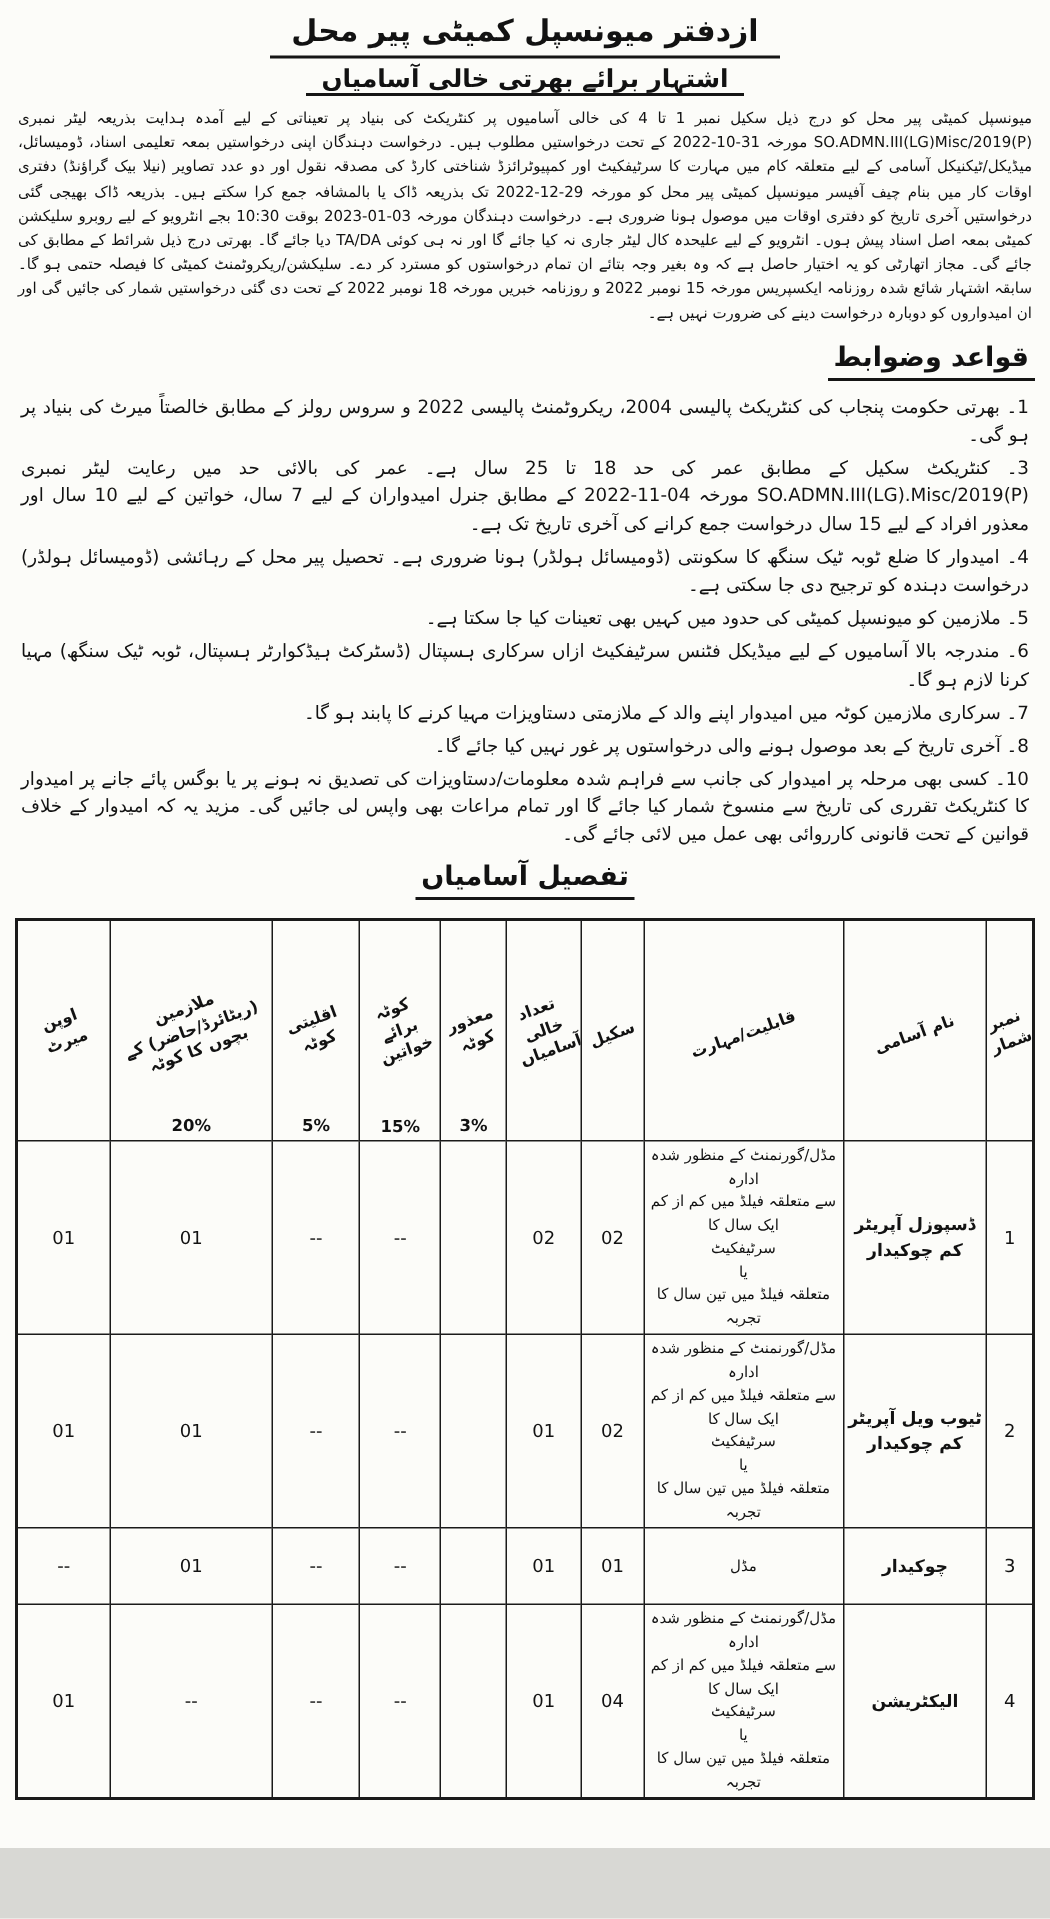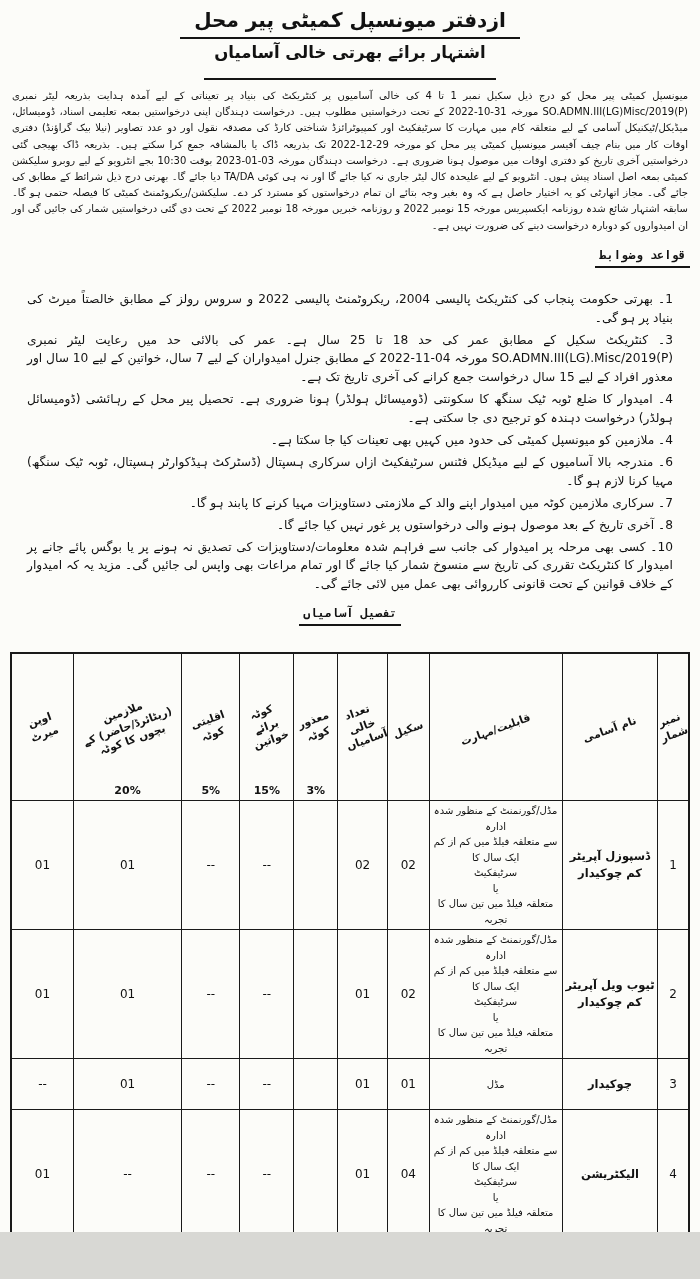--- a/index.html
+++ b/index.html
@@ -6,26 +6,26 @@
   .page{
     width:700px;height:1232px;margin:0 auto;box-sizing:border-box;
     background:#fcfcf9;color:#121212;overflow:hidden;
     direction:rtl;padding:8px 10px 6px;
     font-family:"DejaVu Sans",sans-serif;
   }
   .center{text-align:center;}
   .doc-title{display:inline-block;font-size:20px;font-weight:bold;
     border-bottom:2.5px solid #151515;padding:0 14px 5px;margin:0;}
   .doc-subtitle{display:inline-block;font-size:16.5px;font-weight:bold;
-    border-bottom:2px solid #151515;padding:0 10px 16px;margin:4px 0 0;}
+    border-bottom:2px solid #151515;padding:0 10px 0;margin:4px 0 0;}
   .intro{font-size:10px;line-height:1.62;text-align:justify;margin:8px 2px 10px;}
-  .sec-head{display:inline-block;font-size:12px;font-weight:bold;
-    border-bottom:2px solid #151515;padding:0 4px 3px;margin:0 0 22px;font-family:Liberation Mono, monospace;}
+  .sec-head{display:inline-block;font-size:18px;font-weight:bold;
+    border-bottom:2px solid #151515;padding:0 4px 3px;margin:0 0 8px;}
   .rules{font-size:12.2px;line-height:1.55;}
-  .rule{margin:0 17px 3px;text-align:justify;}
+  .rule{margin:0 4px 3px;text-align:justify;}
   .table-head-wrap{margin:8px 0 4px;}
   table.posts{width:100%;border-collapse:collapse;table-layout:fixed;}
   table.posts th,table.posts td{border:1.2px solid #1a1a1a;text-align:center;
     vertical-align:middle;padding:2px;overflow:hidden;}
   table.posts{border:2px solid #1a1a1a;}
   thead th{height:142px;vertical-align:bottom;position:relative;padding-bottom:20px;}
   .hlabel{display:inline-block;transform:rotate(-20deg);white-space:pre-line;
     font-size:10.8px;font-weight:bold;line-height:1.35;}
   .hpct{position:absolute;bottom:3px;left:0;right:0;text-align:center;
     font-size:11px;font-weight:bold;}
@@ -50,21 +50,21 @@
   <p class="intro">میونسپل کمیٹی پیر محل کو درج ذیل سکیل نمبر 1 تا 4 کی خالی آسامیوں پر کنٹریکٹ کی بنیاد پر تعیناتی کے لیے آمدہ ہدایت بذریعہ لیٹر نمبری SO.ADMN.III(LG)Misc/2019(P) مورخہ 31-10-2022 کے تحت درخواستیں مطلوب ہیں۔ درخواست دہندگان اپنی درخواستیں بمعہ تعلیمی اسناد، ڈومیسائل، میڈیکل/ٹیکنیکل آسامی کے لیے متعلقہ کام میں مہارت کا سرٹیفکیٹ اور کمپیوٹرائزڈ شناختی کارڈ کی مصدقہ نقول اور دو عدد تصاویر (نیلا بیک گراؤنڈ) دفتری اوقات کار میں بنام چیف آفیسر میونسپل کمیٹی پیر محل کو مورخہ 29-12-2022 تک بذریعہ ڈاک یا بالمشافہ جمع کرا سکتے ہیں۔ بذریعہ ڈاک بھیجی گئی درخواستیں آخری تاریخ کو دفتری اوقات میں موصول ہونا ضروری ہے۔ درخواست دہندگان مورخہ 03-01-2023 بوقت 10:30 بجے انٹرویو کے لیے روبرو سلیکشن کمیٹی بمعہ اصل اسناد پیش ہوں۔ انٹرویو کے لیے علیحدہ کال لیٹر جاری نہ کیا جائے گا اور نہ ہی کوئی TA/DA دیا جائے گا۔ بھرتی درج ذیل شرائط کے مطابق کی جائے گی۔ مجاز اتھارٹی کو یہ اختیار حاصل ہے کہ وہ بغیر وجہ بتائے ان تمام درخواستوں کو مسترد کر دے۔ سلیکشن/ریکروٹمنٹ کمیٹی کا فیصلہ حتمی ہو گا۔ سابقہ اشتہار شائع شدہ روزنامہ ایکسپریس مورخہ 15 نومبر 2022 و روزنامہ خبریں مورخہ 18 نومبر 2022 کے تحت دی گئی درخواستیں شمار کی جائیں گی اور ان امیدواروں کو دوبارہ درخواست دینے کی ضرورت نہیں ہے۔</p>
 
   <div>
     <span class="sec-head">قواعد وضوابط</span>
   </div>
 
   <div class="rules">
     <div class="rule">1۔ بھرتی حکومت پنجاب کی کنٹریکٹ پالیسی 2004، ریکروٹمنٹ پالیسی 2022 و سروس رولز کے مطابق خالصتاً میرٹ کی بنیاد پر ہو گی۔</div>
     <div class="rule">3۔ کنٹریکٹ سکیل کے مطابق عمر کی حد 18 تا 25 سال ہے۔ عمر کی بالائی حد میں رعایت لیٹر نمبری SO.ADMN.III(LG).Misc/2019(P) مورخہ 04-11-2022 کے مطابق جنرل امیدواران کے لیے 7 سال، خواتین کے لیے 10 سال اور معذور افراد کے لیے 15 سال درخواست جمع کرانے کی آخری تاریخ تک ہے۔</div>
     <div class="rule">4۔ امیدوار کا ضلع ٹوبہ ٹیک سنگھ کا سکونتی (ڈومیسائل ہولڈر) ہونا ضروری ہے۔ تحصیل پیر محل کے رہائشی (ڈومیسائل ہولڈر) درخواست دہندہ کو ترجیح دی جا سکتی ہے۔</div>
-    <div class="rule">4۔ ملازمین کو میونسپل کمیٹی کی حدود میں کہیں بھی تعینات کیا جا سکتا ہے۔</div>
+    <div class="rule">5۔ ملازمین کو میونسپل کمیٹی کی حدود میں کہیں بھی تعینات کیا جا سکتا ہے۔</div>
     <div class="rule">6۔ مندرجہ بالا آسامیوں کے لیے میڈیکل فٹنس سرٹیفکیٹ ازاں سرکاری ہسپتال (ڈسٹرکٹ ہیڈکوارٹر ہسپتال، ٹوبہ ٹیک سنگھ) مہیا کرنا لازم ہو گا۔</div>
     <div class="rule">7۔ سرکاری ملازمین کوٹہ میں امیدوار اپنے والد کے ملازمتی دستاویزات مہیا کرنے کا پابند ہو گا۔</div>
     <div class="rule">8۔ آخری تاریخ کے بعد موصول ہونے والی درخواستوں پر غور نہیں کیا جائے گا۔</div>
     <div class="rule">10۔ کسی بھی مرحلہ پر امیدوار کی جانب سے فراہم شدہ معلومات/دستاویزات کی تصدیق نہ ہونے پر یا بوگس پائے جانے پر امیدوار کا کنٹریکٹ تقرری کی تاریخ سے منسوخ شمار کیا جائے گا اور تمام مراعات بھی واپس لی جائیں گی۔ مزید یہ کہ امیدوار کے خلاف قوانین کے تحت قانونی کارروائی بھی عمل میں لائی جائے گی۔</div>
   </div>
 
   <div class="center table-head-wrap">
     <span class="sec-head">تفصیل آسامیاں</span>
   </div>
 

